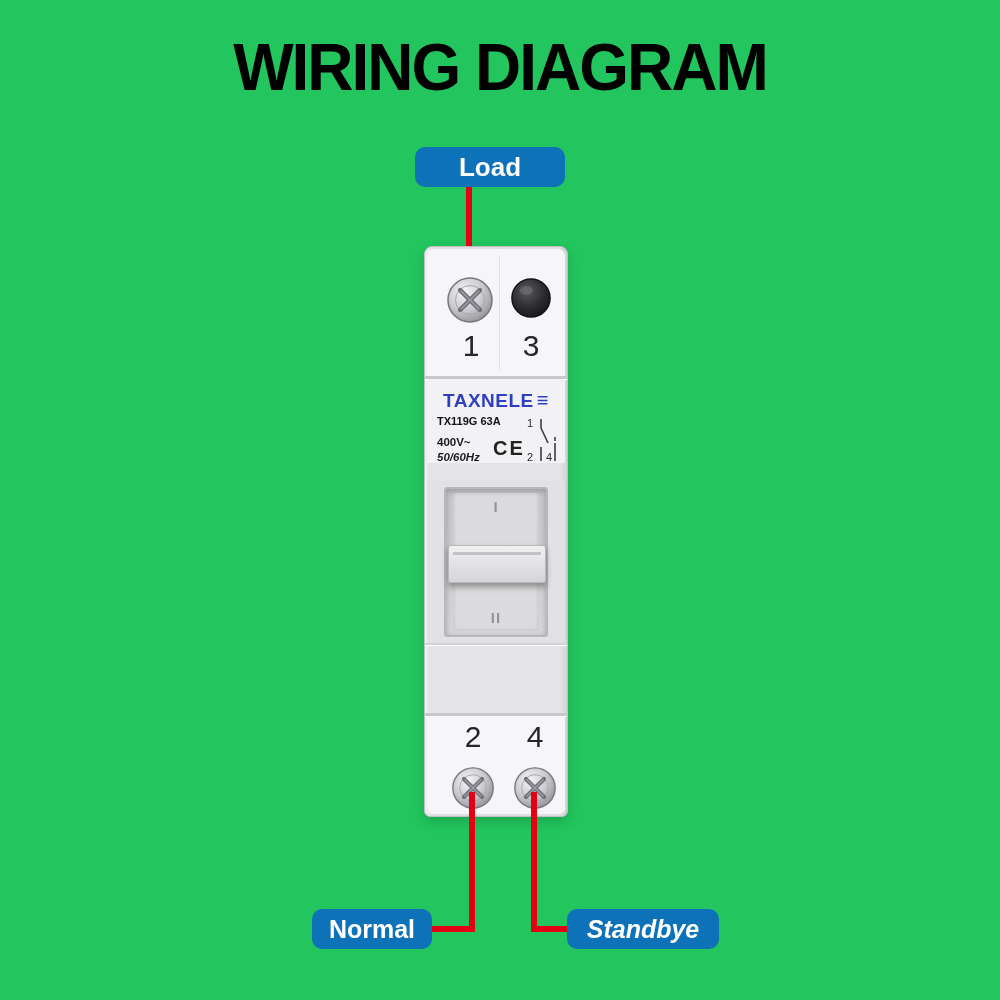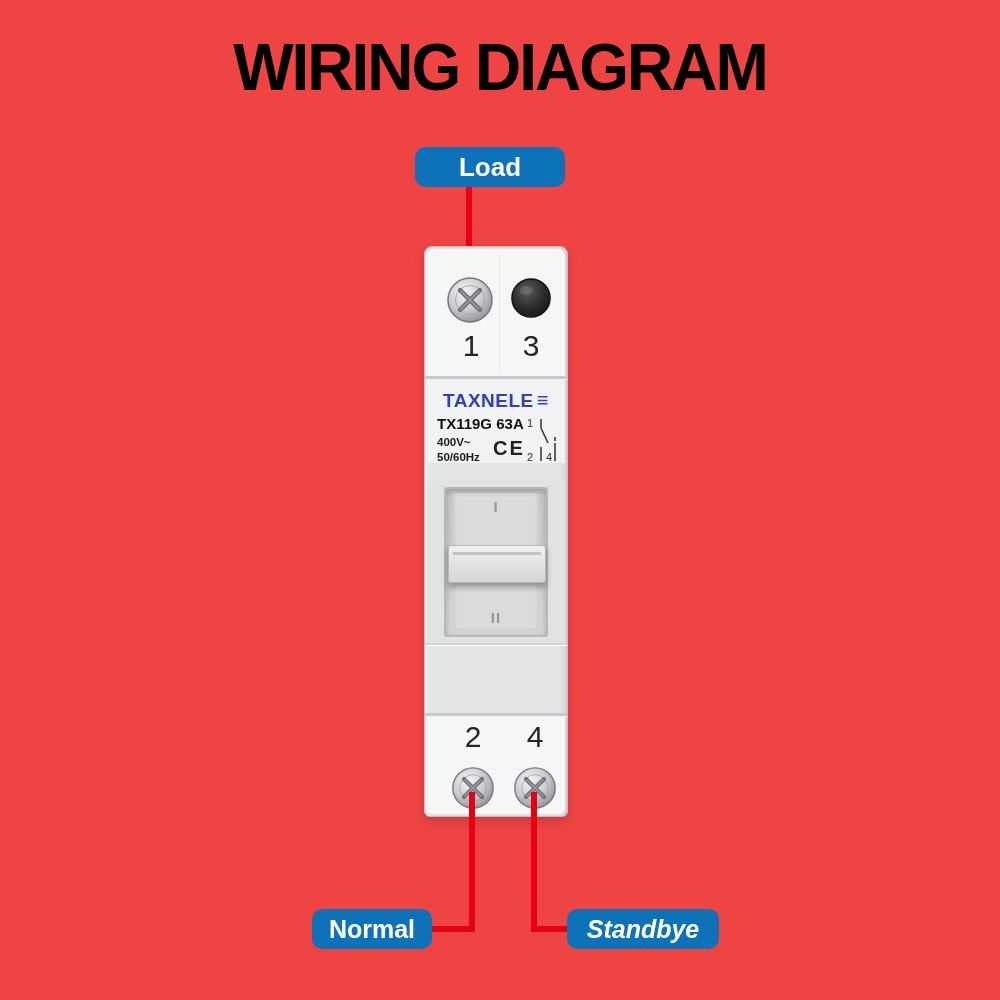--- a/index.html
+++ b/index.html
@@ -1,16 +1,16 @@
 <!DOCTYPE html>
 <html style="--accent-blue: #0e72b8; --wire-red: #e60013; --brand-blue: #2f3fc1;"><head>
 <meta charset="utf-8">
 <style>
   html,body{margin:0;padding:0;background:#ffffff;}
-  .stage{position:relative;width:1000px;height:1000px;background:#ef4444;overflow:hidden;
+  .stage{position:relative;width:1000px;height:1000px;background:#22c55e;overflow:hidden;
          font-family:"Liberation Sans",sans-serif;}
 
   .title{position:absolute;top:30px;left:0;right:0;margin:0;text-align:center;
          font-size:64px;font-weight:bold;letter-spacing:-2px;color:#000;
          transform:scaleY(1.04);}
 
   .pill{position:absolute;display:flex;align-items:center;justify-content:center;
         background:var(--accent-blue,#0e72b8);color:#fff;font-weight:bold;
         border-radius:10px;font-size:25px;}
   .pill-load{left:415px;top:147px;width:150px;height:40px;font-size:26px;text-align:center;}
@@ -33,23 +33,23 @@
 
   .groove{position:absolute;left:0;width:142px;background:#c9c9cd;box-shadow:0 1px 0 #ffffff;}
   .groove-a{top:129px;height:3px;}
   .groove-b{top:396px;height:2px;background:#d2d2d5;}
   .groove-c{top:466px;height:3px;}
 
   .brand-panel{position:absolute;left:2px;top:132px;width:138px;height:84px;background:#f2f2f4;}
   .brand-row{position:absolute;top:10px;left:0;width:100%;text-align:center;
              font-size:19px;font-weight:bold;color:var(--brand-blue,#2f3fc1);letter-spacing:.5px;}
   .brand-mark{font-size:20px;margin-left:3px;}
-  .model{position:absolute;left:10px;top:36px;font-size:15px;font-weight:bold;color:#121215;}
+  .model{position:absolute;left:10px;top:36px;font-size:11px;font-weight:bold;color:#121215;}
   .volt{position:absolute;left:10px;top:57px;font-size:11.5px;font-weight:bold;color:#1a1a1e;text-align:center;}
-  .freq{position:absolute;left:10px;top:72px;font-size:11.5px;font-weight:bold;color:#1a1a1e;}
+  .freq{position:absolute;left:10px;top:72px;font-size:11.5px;font-weight:bold;color:#1a1a1e;font-style:italic;}
   .ce{position:absolute;left:66px;top:58px;font-size:20px;font-weight:bold;
       letter-spacing:2px;color:#222;}
   .mini-schematic{position:absolute;left:98px;top:34px;}
 
   .toggle-area{position:absolute;left:2px;top:234px;width:138px;height:162px;background:#e2e2e5;}
   .toggle-recess{position:absolute;left:17px;top:6px;width:100px;height:146px;
                  border:2px solid #b8b8bc;border-radius:3px;
                  background:linear-gradient(180deg,#c7c7ca,#d8d8da);
                  box-shadow:inset 0 2px 6px rgba(0,0,0,.25);}
   .toggle-panel{position:absolute;left:7px;top:4px;width:86px;height:138px;

